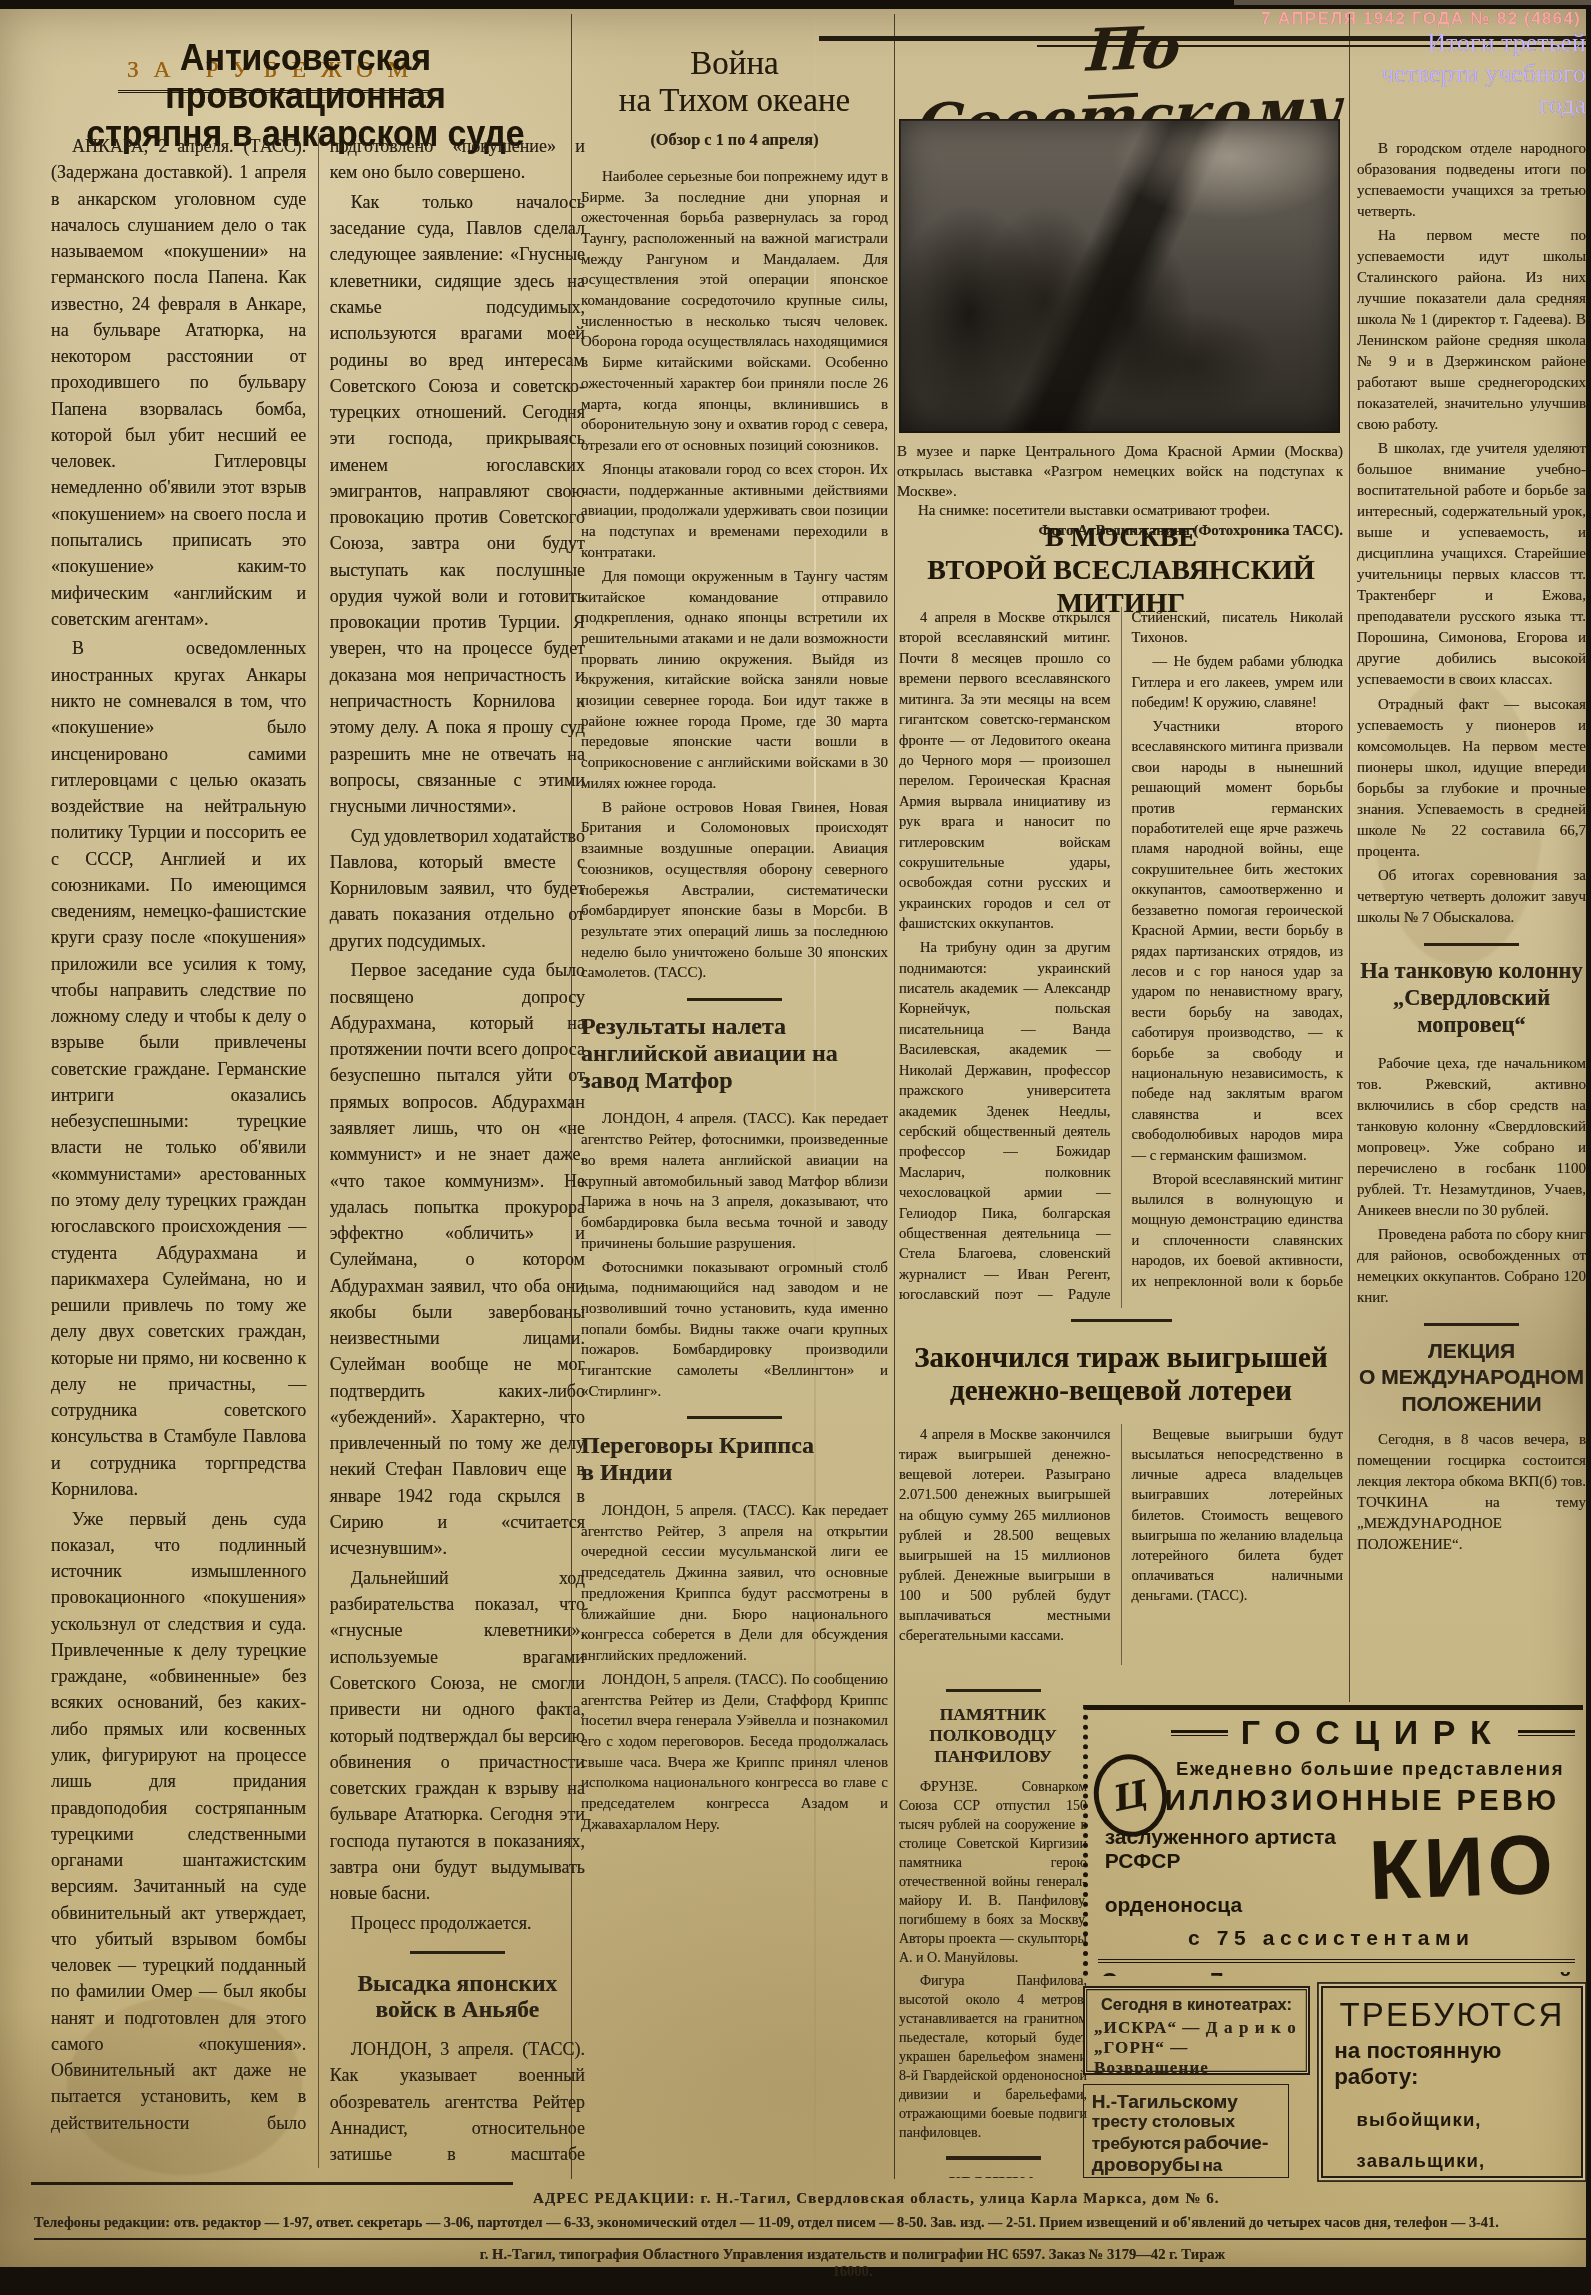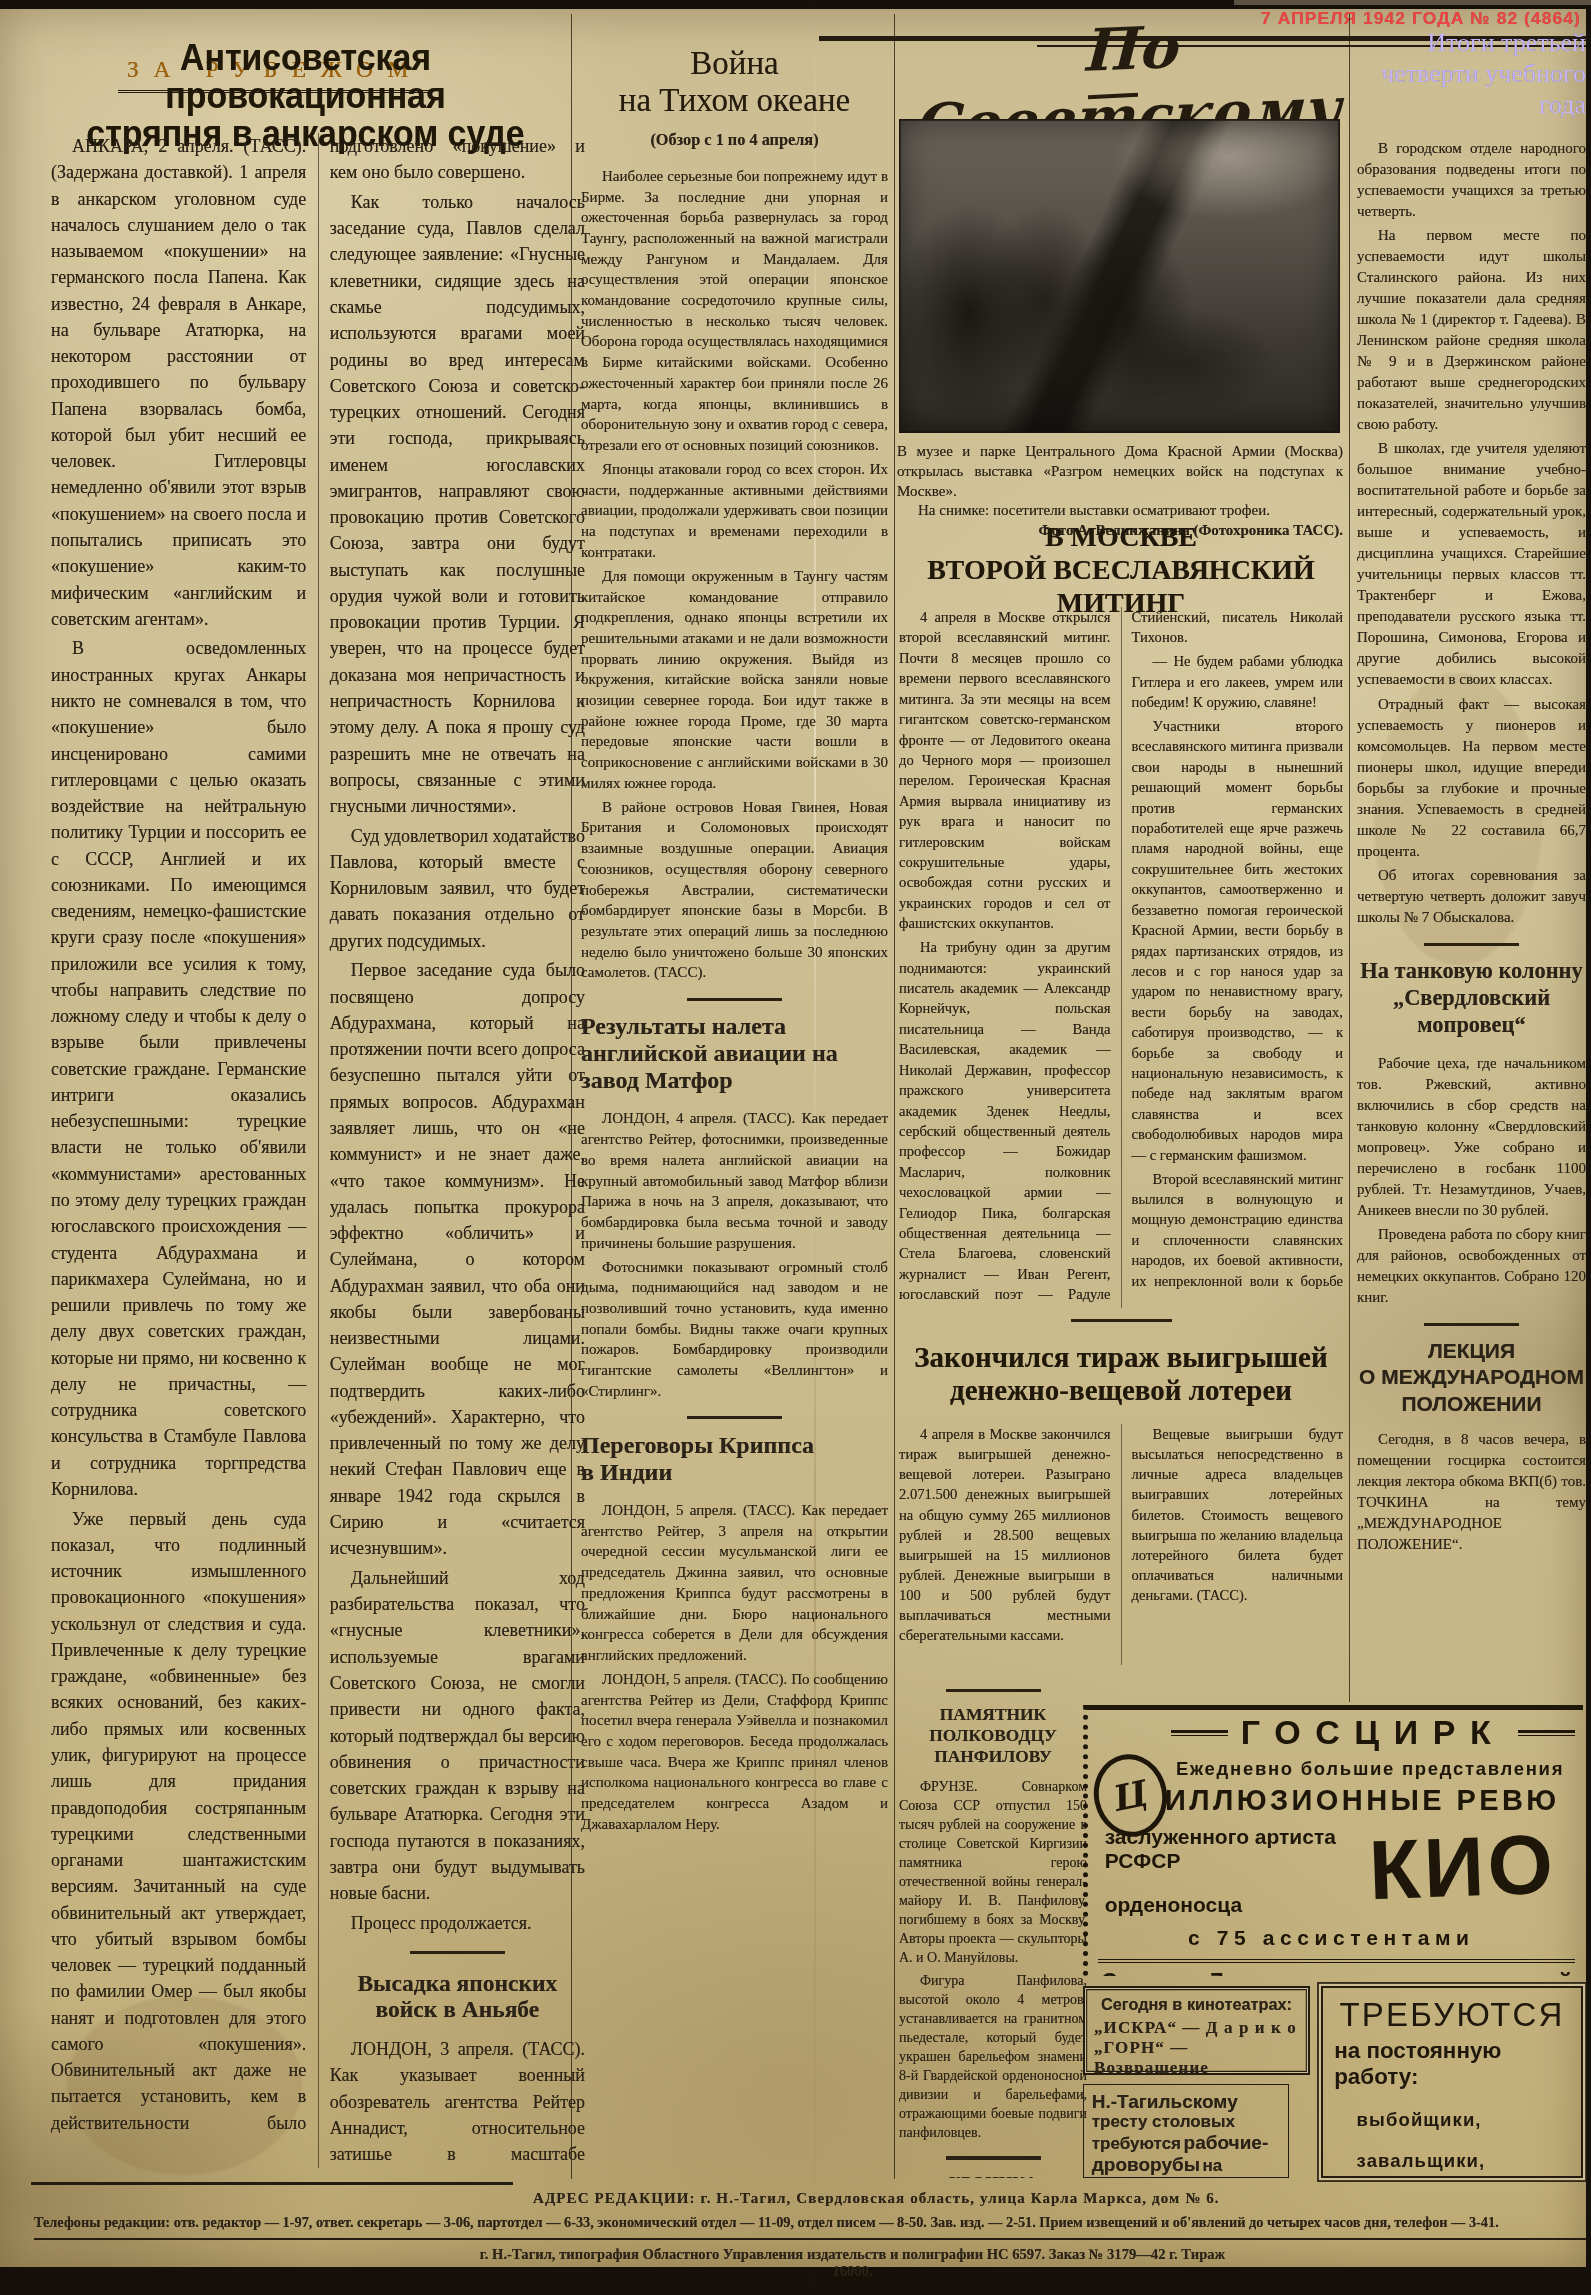--- a/index.html
+++ b/index.html
@@ -18,21 +18,21 @@
   .stain{position:absolute;border-radius:50%;filter:blur(1.1px);}
   .txt{text-shadow:0 0 0.6px rgba(40,30,12,.55);}
   .rule-v{position:absolute;width:1.1px;background:rgba(42,32,18,.8);}
   .bar{position:absolute;background:#241c10;}
   .divider{width:95px;height:3.4px;background:#2a2112;margin:14.6px auto 12.3px auto;}
   .bp{margin:0 0 3.4px 0;text-indent:21px;text-align:justify;}
   
   .section-label{position:absolute;left:118px;top:15.7px;width:314px;text-align:center;
      font-weight:normal;font-size:23.5px;letter-spacing:14.6px;color:#a16207;border-bottom:3.4px double #241c0e;padding-bottom:7.8px;margin-top:40px;}
   .dateline{position:absolute;left:1138px;top:7.8px;width:443px;text-align:right;
-     font-family:"Liberation Sans",sans-serif;font-weight:bold;font-size:17.4px;letter-spacing:1.1px;color:#ef4444;}
+     font-family:"Liberation Sans",sans-serif;font-weight:bold;font-size:17.4px;letter-spacing:1.1px;color:#fca5a5;}
   
   .trial-head{position:absolute;left:39px;top:39px;width:533px;text-align:center;
      font-family:"Liberation Sans",sans-serif;font-weight:bold;font-size:36px;line-height:1.06;
      transform:scaleX(.94);color:#1f1808;}
   .trial-body{position:absolute;left:35px;top:133px;width:534px;height:2035px;overflow:hidden;
      font-size:18px;line-height:1.46;column-count:2;column-gap:23.5px;column-rule:1.1px solid rgba(48,38,20,.65);margin-left:16px;}
   .subhead-1col{font-family:"Liberation Serif",serif;font-weight:bold;font-size:23.5px;line-height:1.1;
      text-align:center;margin:17px 5.6px 13.5px 5.6px;text-indent:0;}
   
   .colB{position:absolute;left:581px;top:45px;width:307px;height:2131px;overflow:hidden;font-size:15px;line-height:1.38;}

